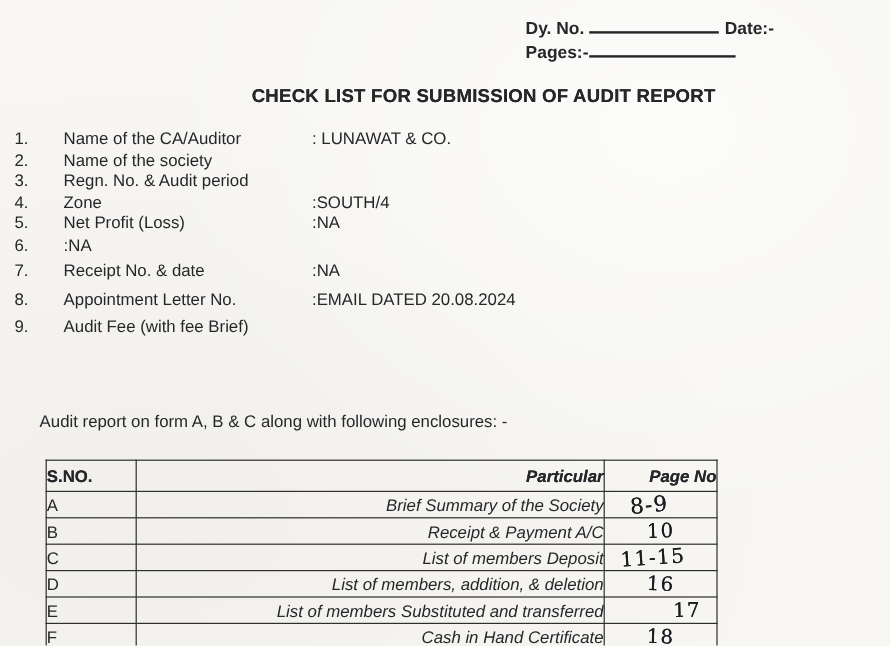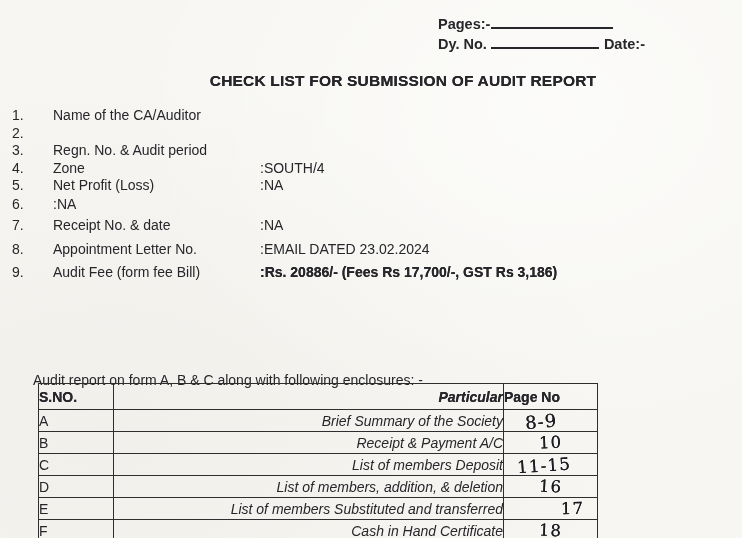--- a/index.html
+++ b/index.html
@@ -52,21 +52,21 @@
   .cl-label{width:207px;flex:none;}
   .cl-value{flex:1;}
   .cl-row:nth-child(6){margin-top:1px;}
   .cl-row:nth-child(6) .cl-label{padding-left:5px;}
   .cl-row:nth-child(7){margin-top:4px;}
   .cl-row:nth-child(8){margin-top:6px;}
   .cl-row:nth-child(9){margin-top:6px;}
   .cl-value.bold{font-weight:bold;text-shadow:0 0 .3px currentColor;}
 
   
-  .intro{position:absolute;left:33px;top:343px;font-size:14px;margin-top:29px;}
+  .intro{position:absolute;left:33px;top:343px;font-size:14px;}
 
   
   table.enclosures{
     position:absolute;left:38px;top:383px;
     border-collapse:collapse;table-layout:fixed;
     width:559px;
     font-size:14px;color:var(--ink);
   }
   .enclosures col.c-sno{width:75px;}
   .enclosures col.c-part{width:390px;}
@@ -74,21 +74,21 @@
   .enclosures th,.enclosures td{
     border:1.5px solid var(--border);
     padding:0;overflow:visible;
   }
   .enclosures thead th{
     height:25px;font-weight:bold;text-shadow:0 0 .3px currentColor;
   }
   .enclosures tbody td{height:21px;}
   .th-sno,.td-sno{text-align:left;}
   .th-part,.td-part{text-align:right;padding-left:22px;font-style:italic;}
-  .th-page{text-align:left;padding-left:12px;}
+  .th-page{text-align:right;padding-left:12px;font-style:italic;}
   .td-page{text-align:center;}
 
   
   .hand{
     display:inline-block;
     font-family:"DejaVu Serif",serif;
     font-size:16.5px;color:var(--hand);
     letter-spacing:1px;
     transform:rotate(-2deg);
     text-shadow:0 0 .4px currentColor;
@@ -98,34 +98,36 @@
   .t-row:nth-child(4) .hand{transform:rotate(3deg);}
   .t-row:nth-child(5) .hand{transform:rotate(-1deg);margin-left:44px;}
   .t-row:nth-child(6) .hand{transform:rotate(2deg);}
 </style>
 </head>
 <body>
 
 <div class="page">
 
   <div class="dy-block">
+    <div><span>Dy. No.</span><span class="uline u1"></span><span>Date:-</span></div>
     <div><span>Pages:-</span><span class="uline u2"></span></div>
-    <div><span>Dy. No.</span><span class="uline u1"></span><span>Date:-</span></div>
   </div>
 
   <div class="title">CHECK LIST FOR SUBMISSION OF AUDIT REPORT</div>
 
   <div class="checklist">
   <div class="cl-row">
     <span class="cl-no">1.</span>
     <span class="cl-label">Name of the CA/Auditor</span>
+    <span class="cl-value">: LUNAWAT &amp; CO.</span>
   </div>
 
   <div class="cl-row">
     <span class="cl-no">2.</span>
+    <span class="cl-label">Name of the society</span>
   </div>
 
   <div class="cl-row">
     <span class="cl-no">3.</span>
     <span class="cl-label">Regn. No. &amp; Audit period</span>
   </div>
 
   <div class="cl-row">
     <span class="cl-no">4.</span>
     <span class="cl-label">Zone</span>
@@ -145,27 +147,26 @@
 
   <div class="cl-row">
     <span class="cl-no">7.</span>
     <span class="cl-label">Receipt No. &amp; date</span>
     <span class="cl-value">:NA</span>
   </div>
 
   <div class="cl-row">
     <span class="cl-no">8.</span>
     <span class="cl-label">Appointment Letter No.</span>
-    <span class="cl-value">:EMAIL DATED 23.02.2024</span>
+    <span class="cl-value">:EMAIL DATED 20.08.2024</span>
   </div>
 
   <div class="cl-row">
     <span class="cl-no">9.</span>
-    <span class="cl-label">Audit Fee (form fee Bill)</span>
-    <span class="cl-value bold">:Rs. 20886/- (Fees Rs 17,700/-, GST Rs 3,186)</span>
+    <span class="cl-label">Audit Fee (with fee Brief)</span>
   </div>
 </div>
 
   <div class="intro">Audit report on form A, B &amp; C along with following enclosures: -</div>
 
   <table class="enclosures">
     <colgroup>
         <col class="c-sno">
         <col class="c-part">
         <col class="c-page">

